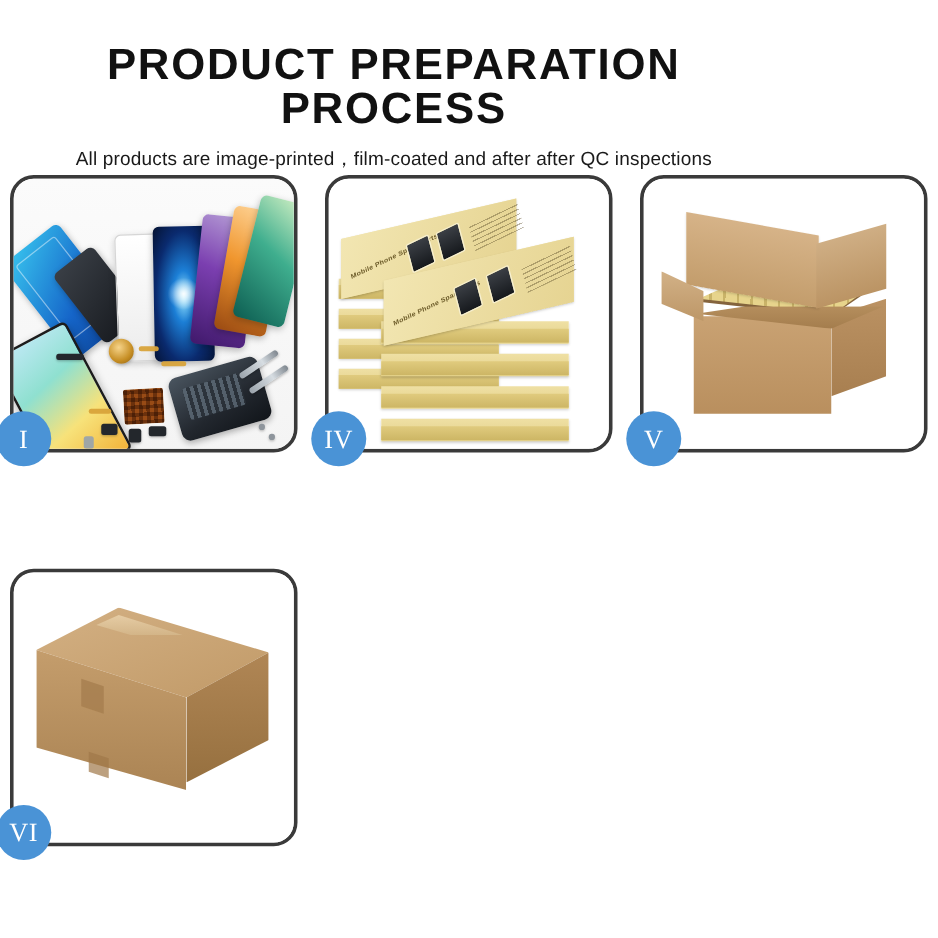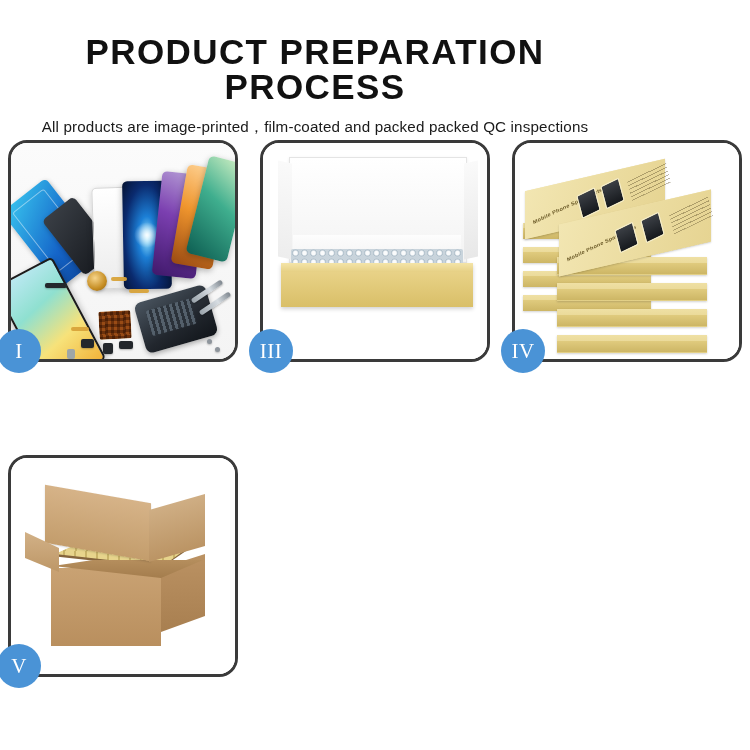--- a/index.html
+++ b/index.html
@@ -333,21 +333,21 @@
     background:#a07849;opacity:.7;transform:skewY(18deg);
   }
 </style>
 </head>
 <body>
 
 <div class="page">
 
   <div class="header">
     <div class="title">PRODUCT PREPARATION PROCESS</div>
-    <div class="subtitle">All products are image-printed，film-coated and packed packed QC inspections</div>
+    <div class="subtitle">All products are image-printed，film-coated and after after QC inspections</div>
   </div>
 
   <div class="grid">
 
     <div class="panel">
       <div class="panel-inner p1">
         <div class="scr a"></div>
         <div class="scr b"></div>
         <div class="scr c"></div>
         <div class="scr d"></div>
@@ -368,28 +368,20 @@
         <div class="flex" style="left:56px;top:206px;width:8px;height:10px;background:#9aa3ab;"></div>
         <div class="driver" style="left:178px;top:146px;"></div>
         <div class="driver" style="left:186px;top:158px;"></div>
         <div class="chip" style="left:196px;top:196px;width:5px;height:5px;border-radius:50%;background:#8e959c;"></div>
         <div class="chip" style="left:204px;top:204px;width:5px;height:5px;border-radius:50%;background:#8e959c;"></div>
       </div>
       <div class="badge">I</div>
     </div>
 
 
-    <div class="panel">
-      <div class="panel-inner p3">
-        <div class="lid3"></div>
-        <div class="foam3"></div>
-        <div class="tray3"></div>
-      </div>
-      <div class="badge">III</div>
-    </div>
 
     <div class="panel">
       <div class="panel-inner p4">
         <div class="stack">
 
           <div class="kbox" style="left:2px;top:62px;width:128px;height:16px;">
               <div class="kside" style="top:5px;"></div>
             </div>
           <div class="kbox" style="left:2px;top:86px;width:128px;height:16px;">
               <div class="kside" style="top:5px;"></div>
@@ -443,15 +435,28 @@
           <div class="right"></div>
           <div class="flapD"></div>
           <div class="flapA"></div>
           <div class="flapB"></div>
           <div class="flapC"></div>
         </div>
       </div>
       <div class="badge">V</div>
     </div>
 
+    <div class="panel">
+      <div class="panel-inner p6">
+        <div class="c6">
+          <div class="top"></div>
+          <div class="tape"></div>
+          <div class="left"></div>
+          <div class="right"></div>
+          <div class="tab1"></div>
+          <div class="tab2"></div>
+        </div>
+      </div>
+      <div class="badge">VI</div>
+    </div>
 
   </div>
 </div>
 
 </body></html>

